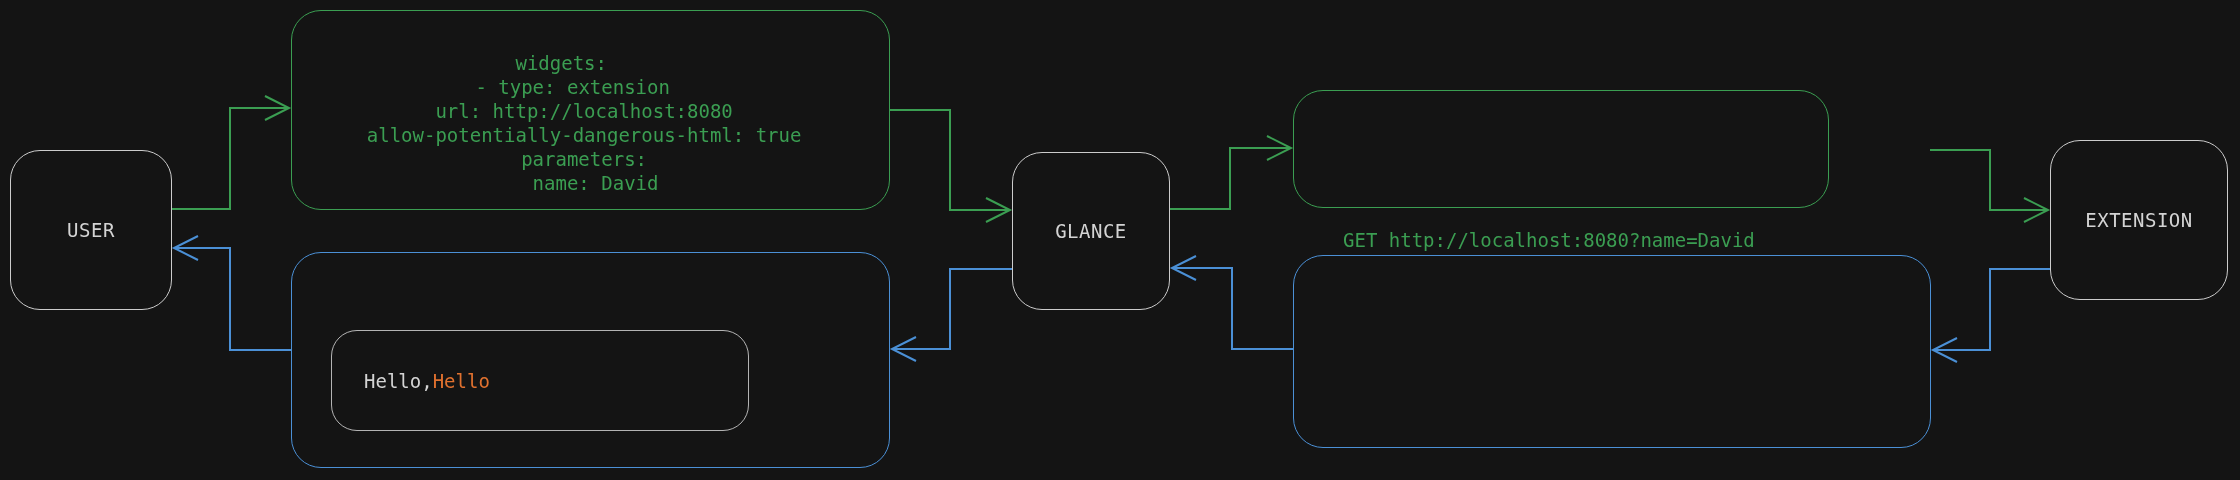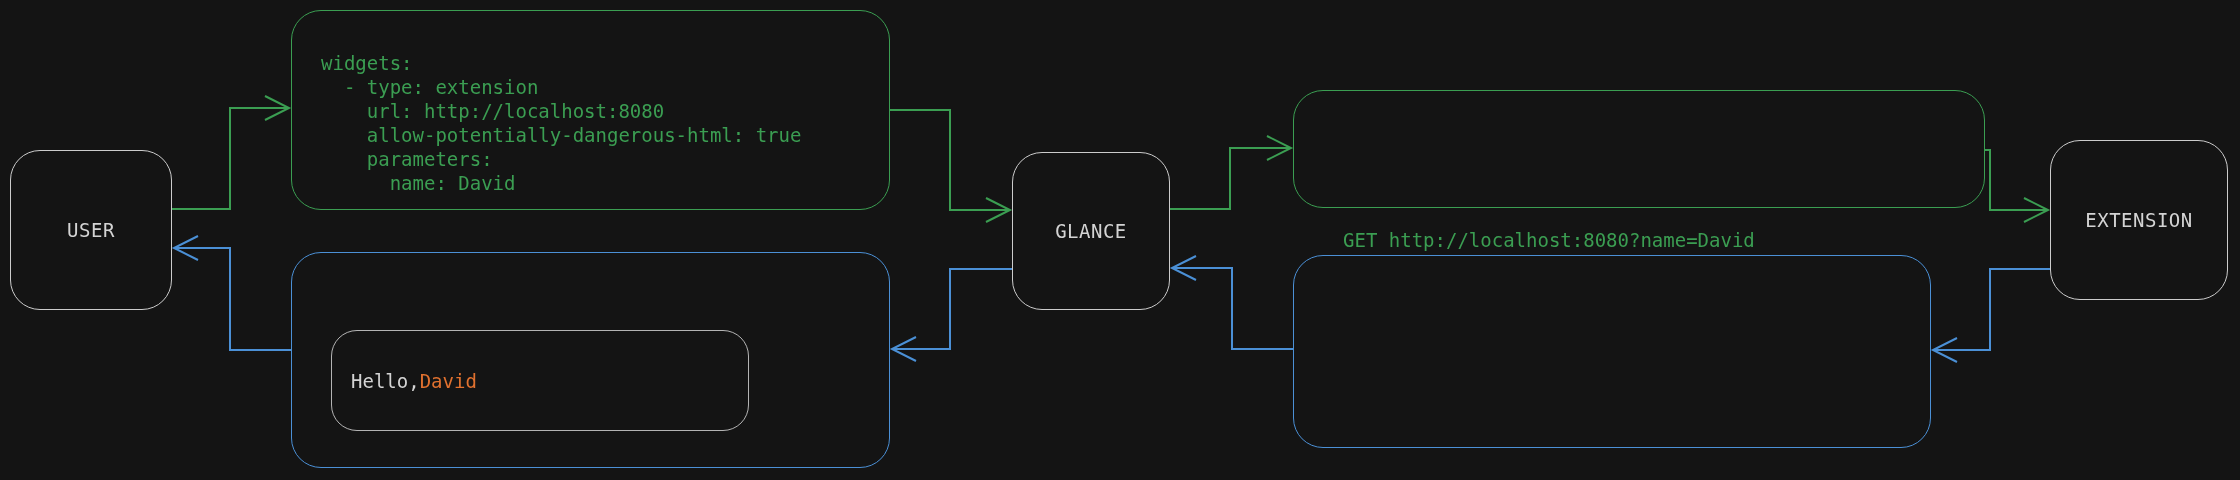--- a/index.html
+++ b/index.html
@@ -27,37 +27,37 @@
     position:absolute;border:1.5px solid var(--node_border);border-radius:30px;
     display:flex;align-items:center;justify-content:center;
     color:var(--text_light);font-size:19px;letter-spacing:0.5px;
     background:var(--background);
   }
   .node-user{left:10px;top:150px;width:162px;height:160px;}
   .node-glance{left:1012px;top:152px;width:158px;height:158px;border-radius:30px;}
   .node-extension{left:2050px;top:140px;width:178px;height:160px;}
 
   .codebox{position:absolute;border-radius:30px;background:var(--background);}
-  .codebox.green{border:1.5px solid var(--green);}
+  .codebox.green{border:1.5px solid var(--green);text-align:center;}
   .codebox.blue{border:1.5px solid var(--blue);}
   .box-config{left:291px;top:10px;width:599px;height:200px;}
-  .box-request{left:1293px;top:90px;width:692px;height:118px;}
+  .box-request{left:1293px;top:90px;width:536px;height:118px;}
   .box-response{left:1293px;top:255px;width:638px;height:193px;}
   .box-widget{left:291px;top:252px;width:599px;height:216px;border:1.5px solid var(--blue);border-radius:30px;position:absolute;background:var(--background);}
 
   pre.code{
     position:absolute;font-family:inherit;font-size:19px;line-height:24px;white-space:pre;
   }
   .code.green{color:var(--green);}
   .config-code{left:29px;top:40px;}
   .request-code{left:49px;top:137px;}
   .greeting-card{
     position:absolute;left:39px;top:77px;width:418px;height:101px;
     border:1.5px solid var(--inner_border);border-radius:26px;
-    display:flex;align-items:center;padding-left:19px;
+    display:flex;align-items:center;padding-left:32px;
     font-size:19px;color:var(--text_light);
   }
   .greeting-name{color:var(--orange);}
 </style>
 </head>
 <body>
 
 <div class="stage">
 
   <svg class="wires" viewBox="0 0 2240 480">
@@ -97,17 +97,17 @@
   </div>
 
   <div class="codebox blue box-response">
     
   </div>
 
   <div class="box-widget">
 
     <div class="greeting-card">
       <span>Hello, </span>
-        <span class="greeting-name">David</span>
+        <span class="greeting-name">Hello</span>
     </div>
   </div>
 
 </div>
 
 </body></html>

